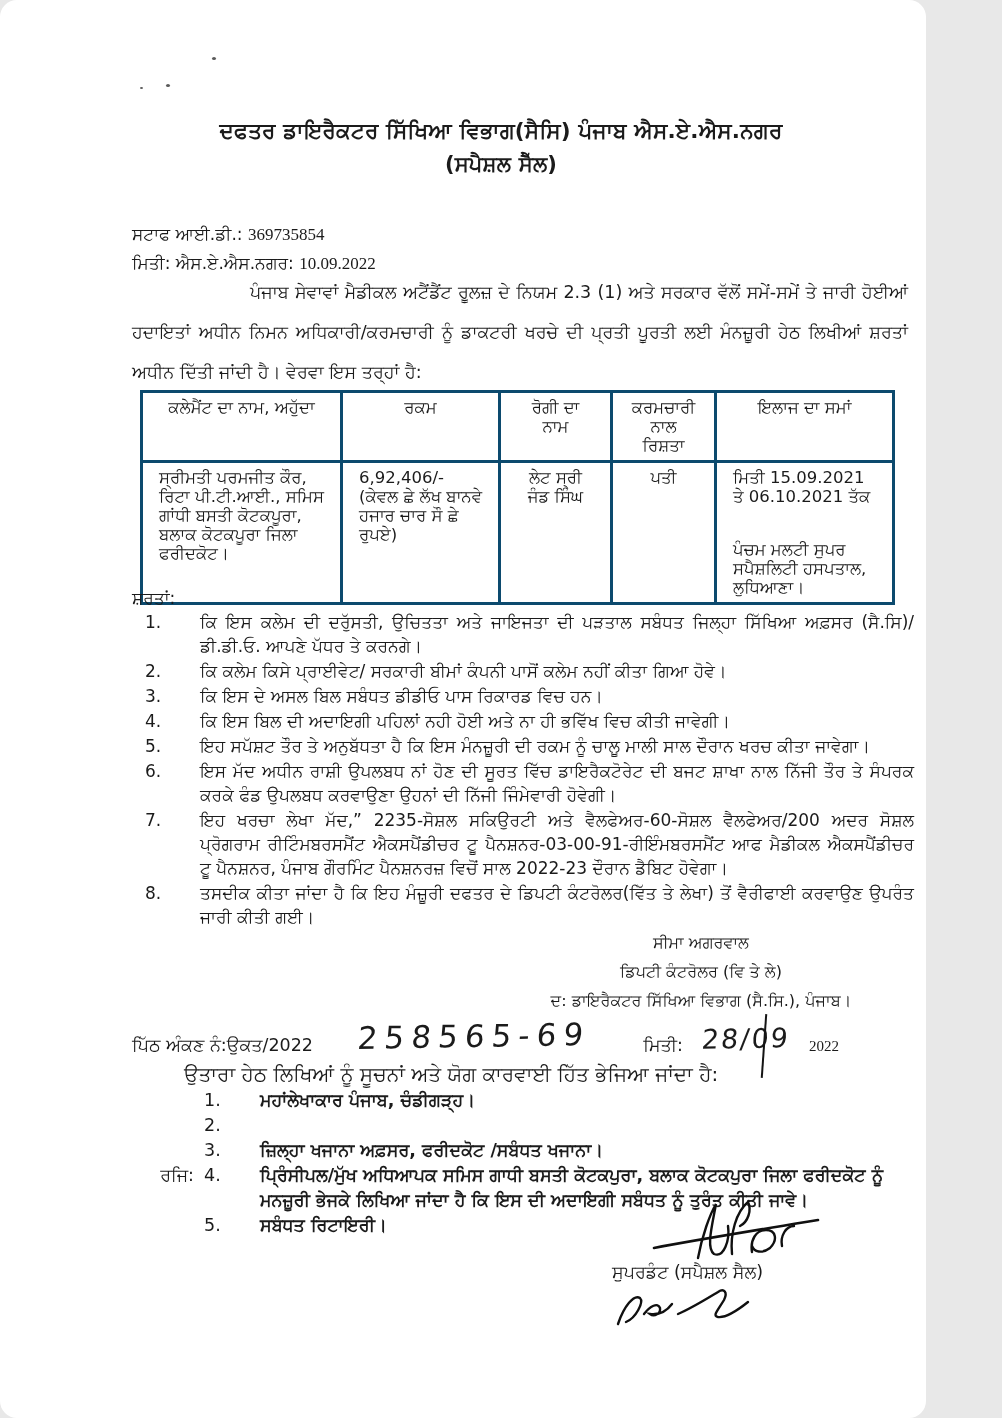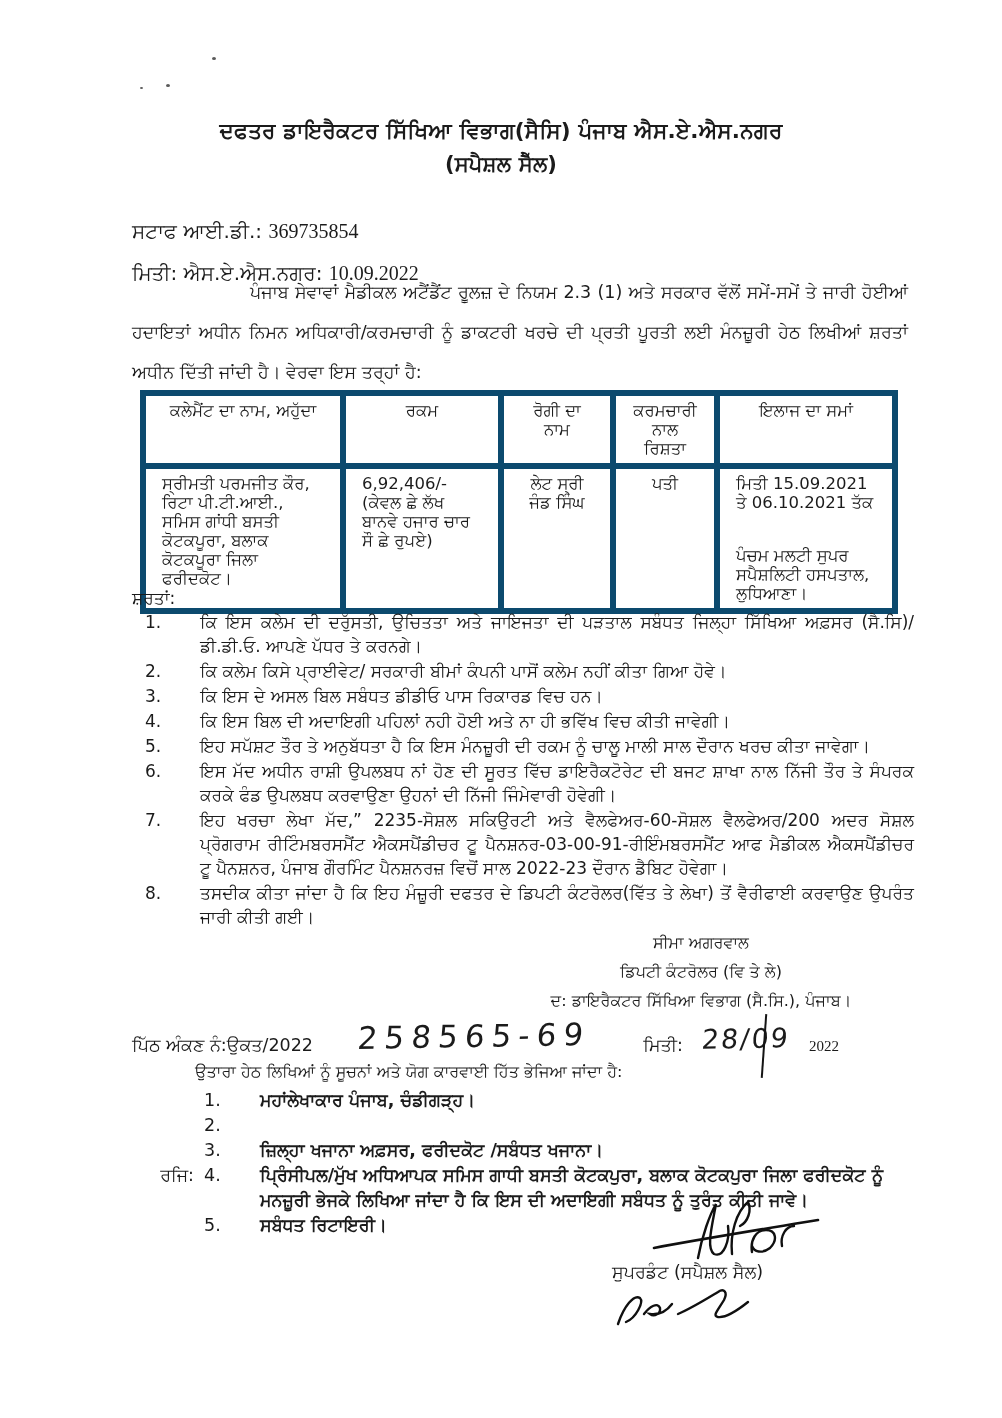--- a/index.html
+++ b/index.html
@@ -1,35 +1,36 @@
 <!DOCTYPE html>
 <html><head>
 <meta charset="utf-8">
 <style>
   html,body{margin:0;padding:0;background:#e8e8e8;}
   .page{
     position:relative;
-    width:1002px;height:1418px;
+    width:926px;height:1418px;
     background:#ffffff;
     color:#1b1b1b;
     font-family:"DejaVu Sans","Liberation Sans",sans-serif;
     overflow:hidden;
+    border-radius:17px;
   }
   .abs{position:absolute;}
   
   .title{left:0;top:118px;width:1002px;text-align:center;font-size:21.5px;font-weight:bold;letter-spacing:.2px;}
   .title2{top:152px;font-size:21px;}
   
-  .meta{left:132px;top:210px;font-size:20px;line-height:42px;}
+  .meta{left:132px;top:220px;font-size:17px;line-height:29px;}
   .latin{font-family:"Liberation Serif","DejaVu Serif",serif;}
   
   .para{left:132px;top:272px;width:776px;font-size:17.5px;line-height:40px;text-align:justify;text-indent:118px;}
   
   table.claim{left:140px;top:390px;border-collapse:collapse;table-layout:fixed;width:752px;font-size:16.5px;}
-  table.claim th,table.claim td{border:6px solid #0c4a6e;vertical-align:top;padding:5px 16px;margin-left:12px;}
+  table.claim th,table.claim td{border:3px solid #0c4a6e;vertical-align:top;padding:5px 16px;margin-left:12px;}
   table.claim th{font-weight:normal;text-align:center;height:48px;}
   table.claim td{height:128px;}
   td.center{text-align:center;}
   .cell-gap{height:34px;}
   
   .conds{left:132px;top:586px;width:782px;font-size:17px;line-height:24px;}
   .conds-label{margin-bottom:0;}
   .cond-row{display:flex;margin-bottom:1px;}
   .cond-num{width:68px;flex:0 0 68px;padding-left:13px;box-sizing:border-box;}
   .cond-text{flex:1;text-align:justify;}
@@ -38,21 +39,21 @@
   
   .dispatch{left:132px;top:1022px;width:780px;font-size:17.5px;white-space:nowrap;}
   .dispatch>span{vertical-align:baseline;}
   .hw{font-size:31px;letter-spacing:7px;transform:skewX(-6deg) rotate(-1deg);display:inline-block;position:relative;top:-4px;font-weight:500;}
   .hw-date{font-size:27px;letter-spacing:2px;top:-3px;}
   .disp-gap1{display:inline-block;width:34px;}
   .disp-gap2{display:inline-block;width:42px;}
   .disp-gap3{display:inline-block;width:8px;}
   .vbar{left:763px;top:1014px;height:64px;width:0;border-left:2.5px solid #141414;transform:rotate(4deg);}
   .year{font-size:15px;}
-  .copyline{left:195px;top:1062px;font-size:16px;}
+  .copyline{left:184px;top:1062px;font-size:20px;}
   
   .endorse{left:132px;top:1088px;width:790px;font-size:17.5px;line-height:25px;}
   .end-row{display:flex;margin-bottom:0;}
   .end-reg{width:62px;flex:0 0 62px;text-align:right;}
   .end-num{width:66px;flex:0 0 66px;padding-left:10px;box-sizing:border-box;}
   .end-text{flex:1;font-weight:bold;}
   
   .sup-label{left:612px;top:1262px;width:300px;font-size:17.5px;}
   .sig{stroke:#101010;fill:none;stroke-linecap:round;}
   .noise{position:absolute;background:#5a5a5a;border-radius:50%;}

